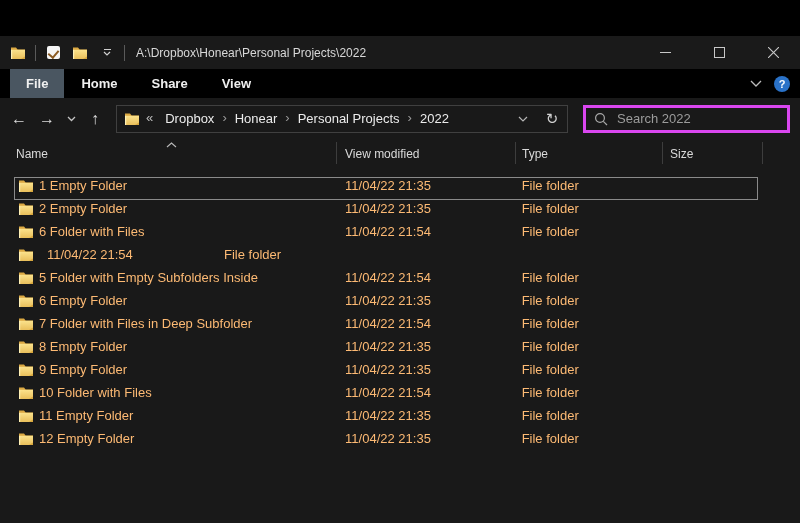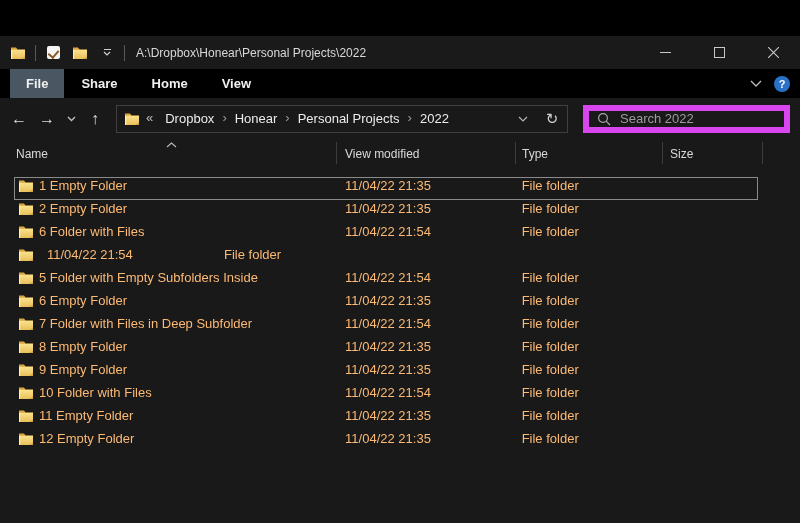--- a/index.html
+++ b/index.html
@@ -36,21 +36,21 @@
   .addressbar{ flex:0 0 auto; width:452px; height:28px; border:1px solid #404040; background:#191919;
      display:flex; align-items:center; margin-left:6px; }
   .addr-folder{ padding:0 6px 0 7px; display:flex; align-items:center;}
   .crumbs{ display:flex; align-items:center; flex:1; min-width:0; font-size:13px; }
   .crumb-collapse{ color:#bdbdbd; padding:0 6px 2px 0; font-size:13px;}
   .crumb{ color:#ececec; padding:0 6px; white-space:nowrap; }
   .crumb-sep{ color:#9a9a9a; padding:0 2px 2px 2px; font-size:13px; }
   .addr-dd{ width:28px; display:flex; align-items:center; justify-content:center; }
   .refresh-btn{ width:30px; display:flex; align-items:center; justify-content:center;
      color:#cfcfcf; font-size:15px; }
-  .searchbox{ margin-left:13px; flex:1; height:28px; border:6px solid #d946ef; background:#191919;
+  .searchbox{ margin-left:13px; flex:1; height:28px; border:3px solid #d946ef; background:#191919;
      display:flex; align-items:center; padding:0 8px; gap:9px; }
   .searchbox input{ background:transparent; border:none; outline:none; color:#e3e3e3;
      font-size:13px; width:100%; font-family:inherit; }
   .searchbox input::placeholder{ color:#9c9c9c; opacity:1; }
   
   .headers{ height:37px; position:relative; display:flex; align-items:flex-start; flex:0 0 auto; font-size:12px; color:#dadada; }
   .hcell{ position:relative; height:30px; display:flex; align-items:center; }
   .hcell::after{ content:""; position:absolute; right:0; top:3px; bottom:5px; width:1px; background:#3d3d3d; }
   .h-name{ width:337px; padding-left:16px; }
   .h-date{ width:179px; padding-left:8px; }
@@ -138,22 +138,22 @@
       <span class="win-btn">
         <svg width="11" height="11" viewBox="0 0 11 11">
             <path d="M0 0 L11 11 M11 0 L0 11" stroke="#c8c8c8" stroke-width="1.1"></path>
           </svg>
       </span>
     </div>
   </div>
 
   <div class="tabrow">
     <span class="tab file">File</span>
+    <span class="tab">Home</span>
     <span class="tab">Share</span>
-    <span class="tab">Home</span>
     <span class="tab">View</span>
     <span class="tabrow-right">
       <span>
         <svg width="12" height="7" viewBox="0 0 12 7">
             <path d="M1 1 L6 6 L11 1" stroke="#bdbdbd" stroke-width="1.3" fill="none"></path>
           </svg>
       </span>
       <span class="help-circle">?</span>
     </span>
   </div>

